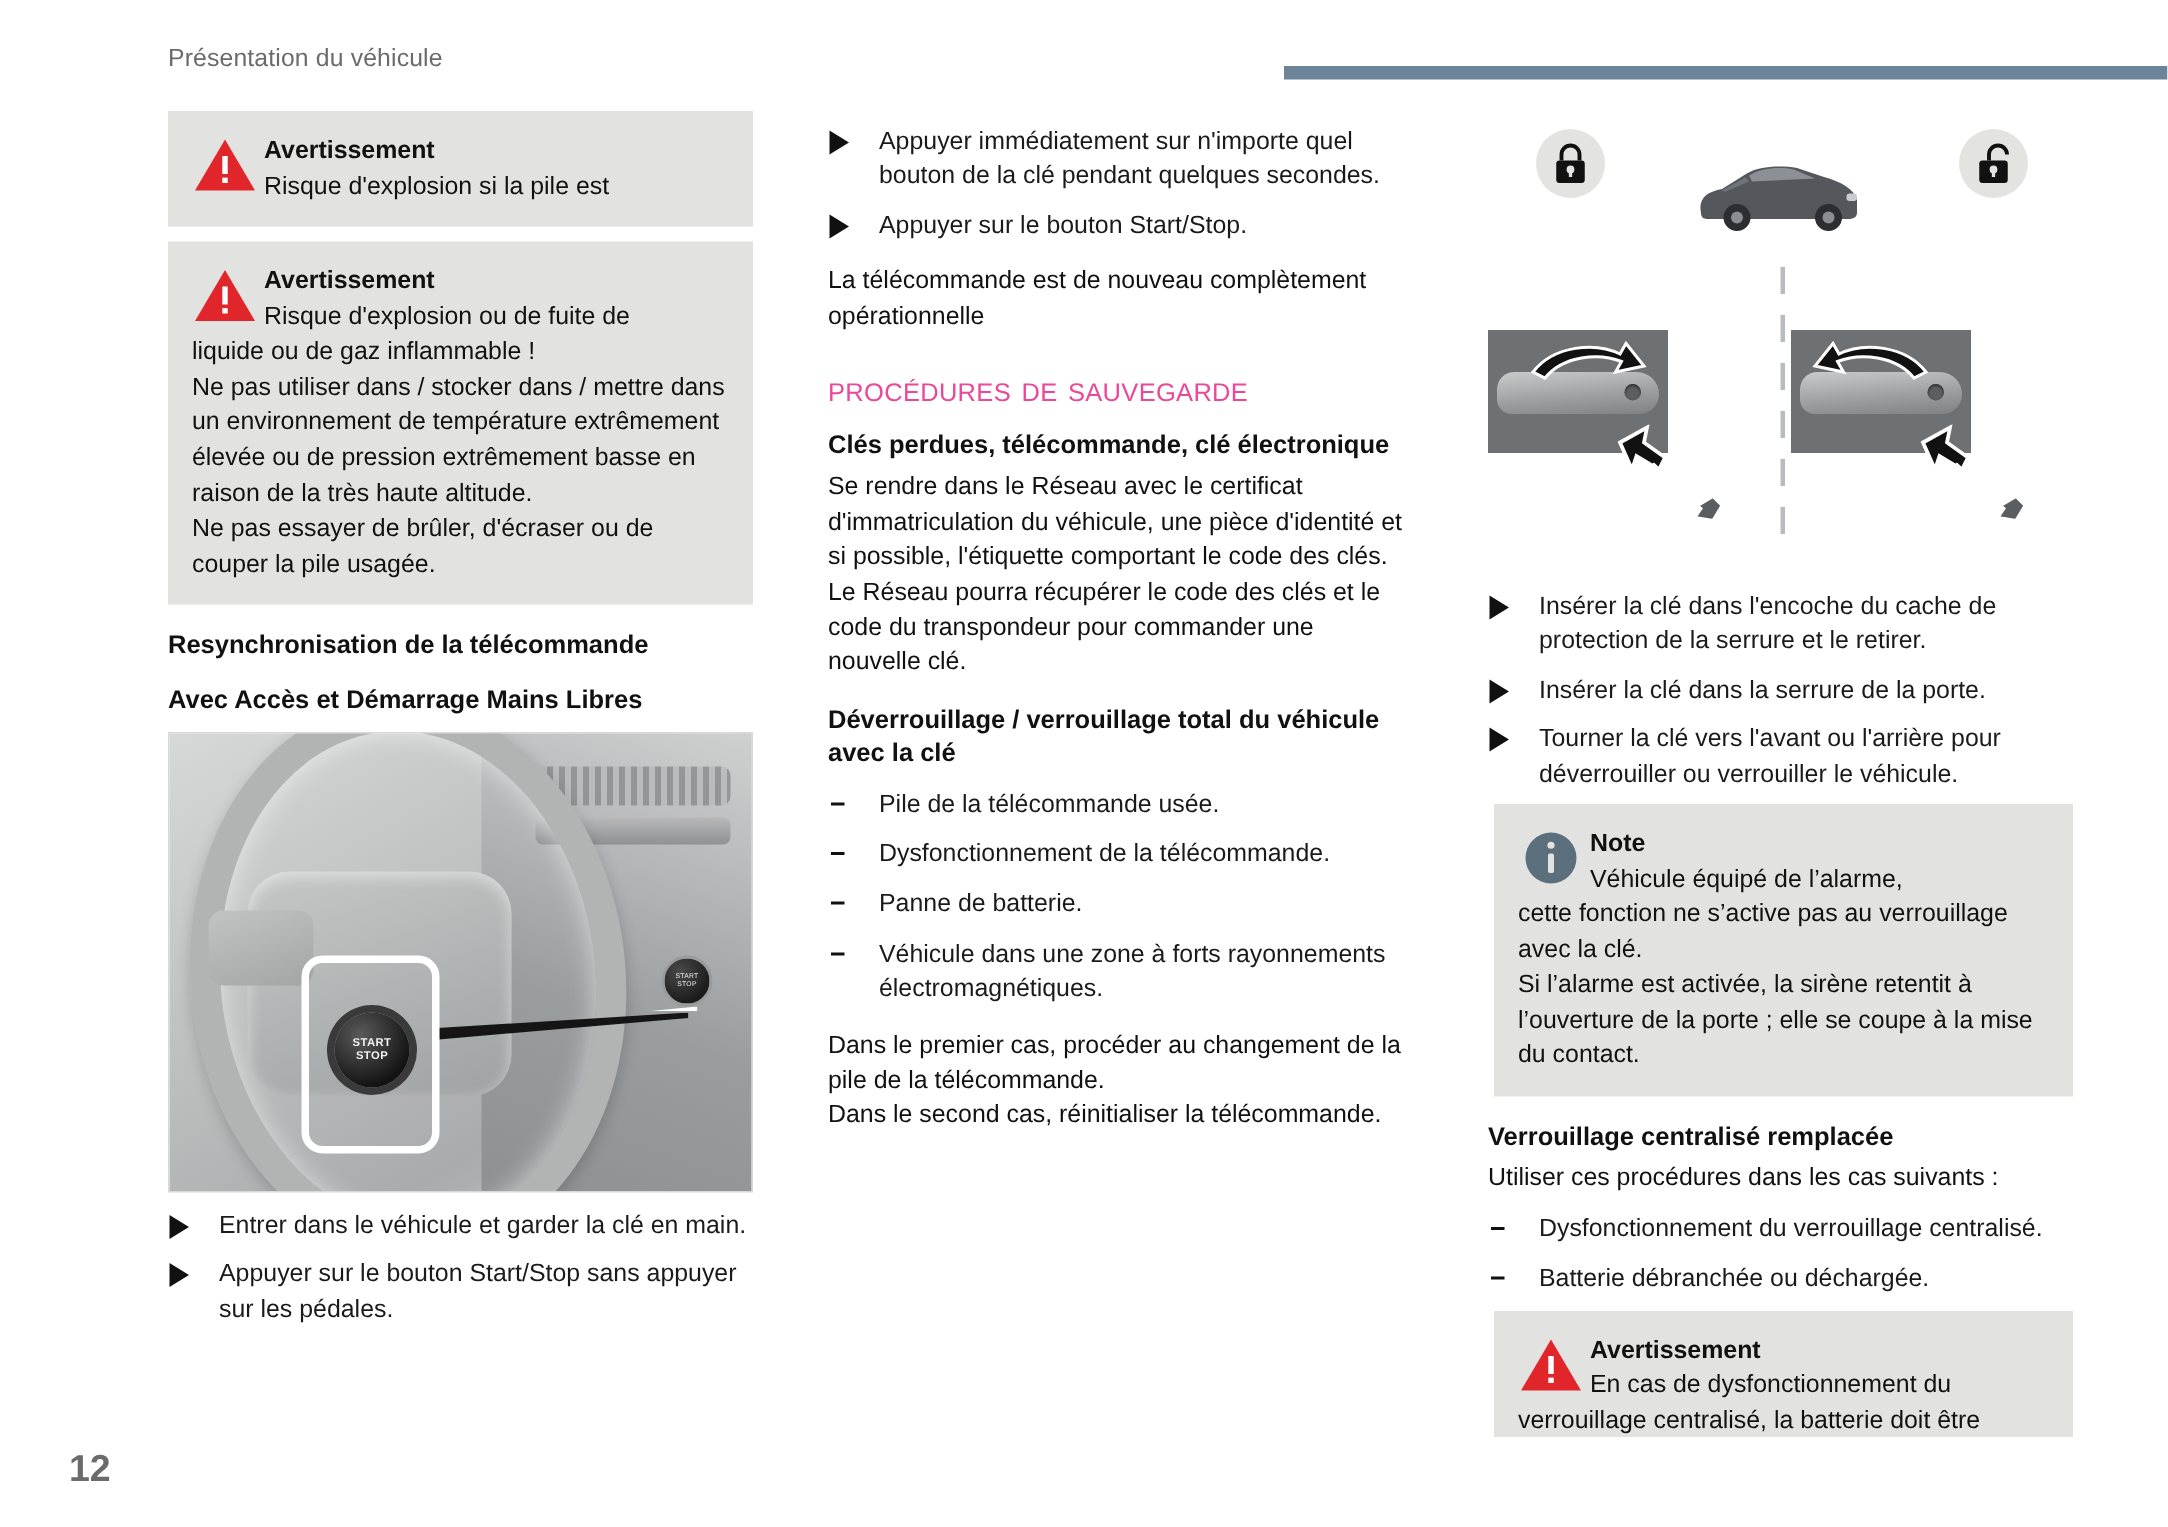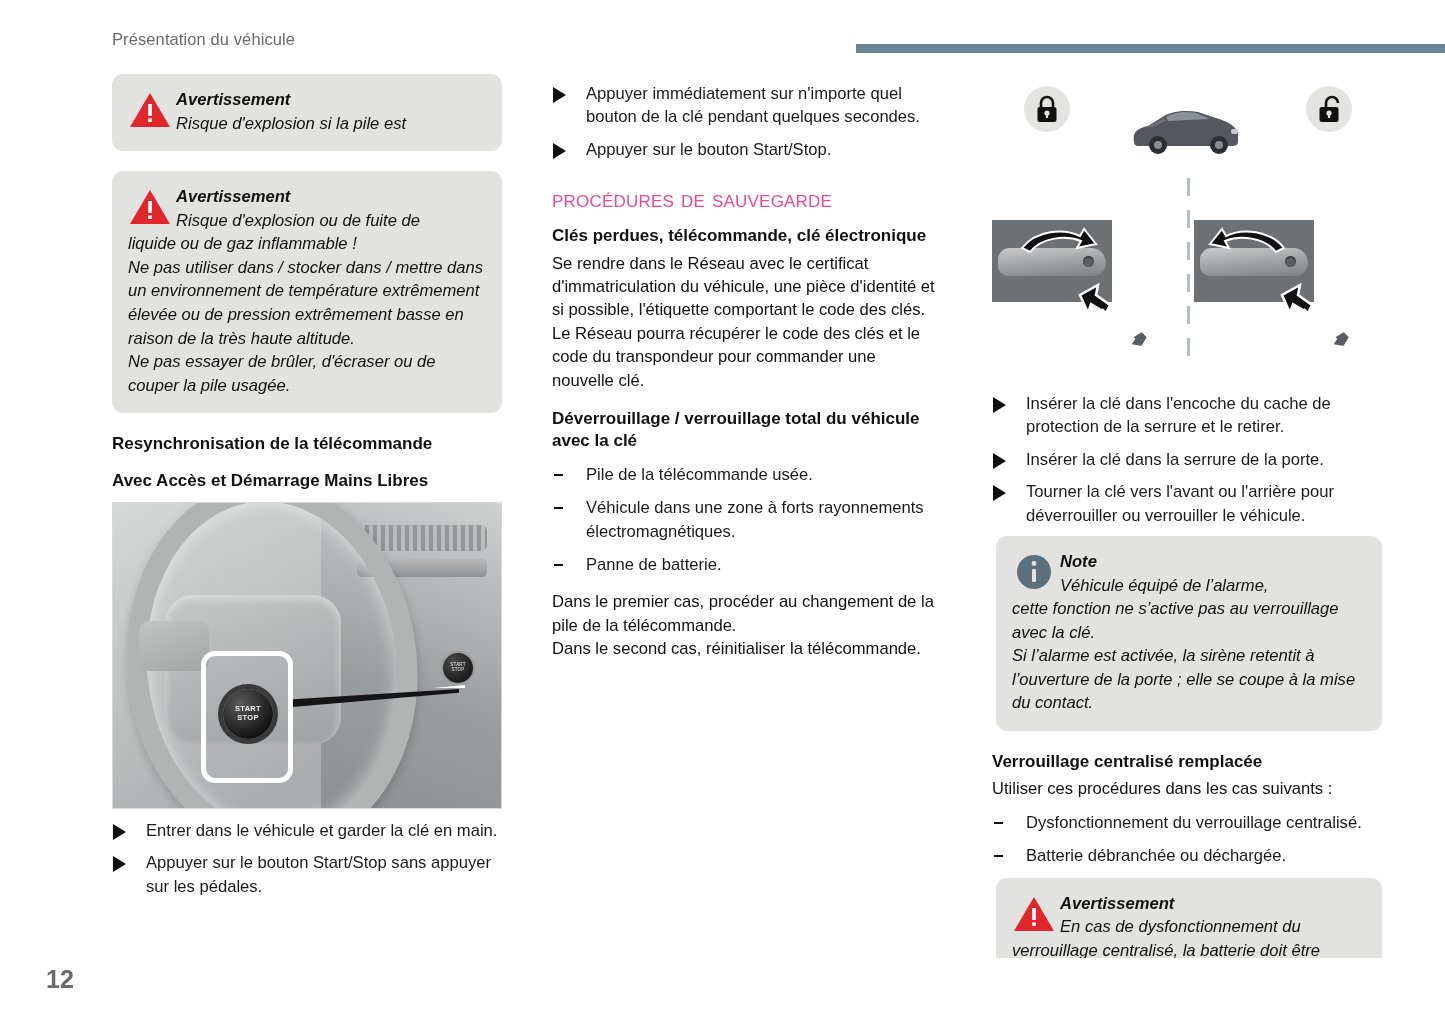--- a/index.html
+++ b/index.html
@@ -51,25 +51,24 @@
   }
   .col {
     width: 390px;
     margin-right: 50px;
   }
   .col:last-child { margin-right: 0; }
 
   
   .callout {
     background: #e2e2e0;
-    border-radius: 11px;
+    border-radius: 0;
     padding: 14px 16px 16px 16px;
     position: relative;
-    margin-bottom: 20px;
-    font-style: italic;
+    margin-bottom: 10px;
   }
   .callout .callout-body {
     font-size: 16.6px;
     line-height: 1.42;
     color: #111;
   }
   .callout-icon {
     float: left;
     width: 44px;
     height: 40px;
@@ -408,33 +407,35 @@
       <li><span class="bullet-arrow"></span><span>Appuyer sur le bouton Start/Stop sans appuyer sur les pédales.</span></li>
     </ul>
   </div>
 
   <div class="col">
     <ul class="arrow-list" style="margin-top:8px">
       <li><span class="bullet-arrow"></span><span>Appuyer immédiatement sur n'importe quel bouton de la clé pendant quelques secondes.</span></li>
       <li><span class="bullet-arrow"></span><span>Appuyer sur le bouton Start/Stop.</span></li>
     </ul>
 
+    <p class="body-text" style="margin-top:14px">La télécommande est de nouveau complètement opérationnelle</p>
 
     <h2 class="section-heading">Procédures de sauvegarde</h2>
 
     <h3 class="sub-heading" style="margin-top:0">Clés perdues, télécommande, clé électronique</h3>
     <p class="body-text">Se rendre dans le Réseau avec le certificat d'immatriculation du véhicule, une pièce d'identité et si possible, l'étiquette comportant le code des clés.</p>
     <p class="body-text">Le Réseau pourra récupérer le code des clés et le code du transpondeur pour commander une nouvelle clé.</p>
 
     <h3 class="sub-heading">Déverrouillage / verrouillage total du véhicule avec la clé</h3>
 
     <ul class="dash-list">
       <li><span class="bullet-dash"></span><span>Pile de la télécommande usée.</span></li>
+      <li><span class="bullet-dash"></span><span>Dysfonctionnement de la télécommande.</span></li>
+      <li><span class="bullet-dash"></span><span>Panne de batterie.</span></li>
       <li><span class="bullet-dash"></span><span>Véhicule dans une zone à forts rayonnements électromagnétiques.</span></li>
-      <li><span class="bullet-dash"></span><span>Panne de batterie.</span></li>
     </ul>
 
     <p class="body-text" style="margin-top:14px">Dans le premier cas, procéder au changement de la pile de la télécommande.</p>
     <p class="body-text">Dans le second cas, réinitialiser la télécommande.</p>
   </div>
 
   <div class="col">
 
     <div class="figure-locks">
       <div class="lock-badge left">

